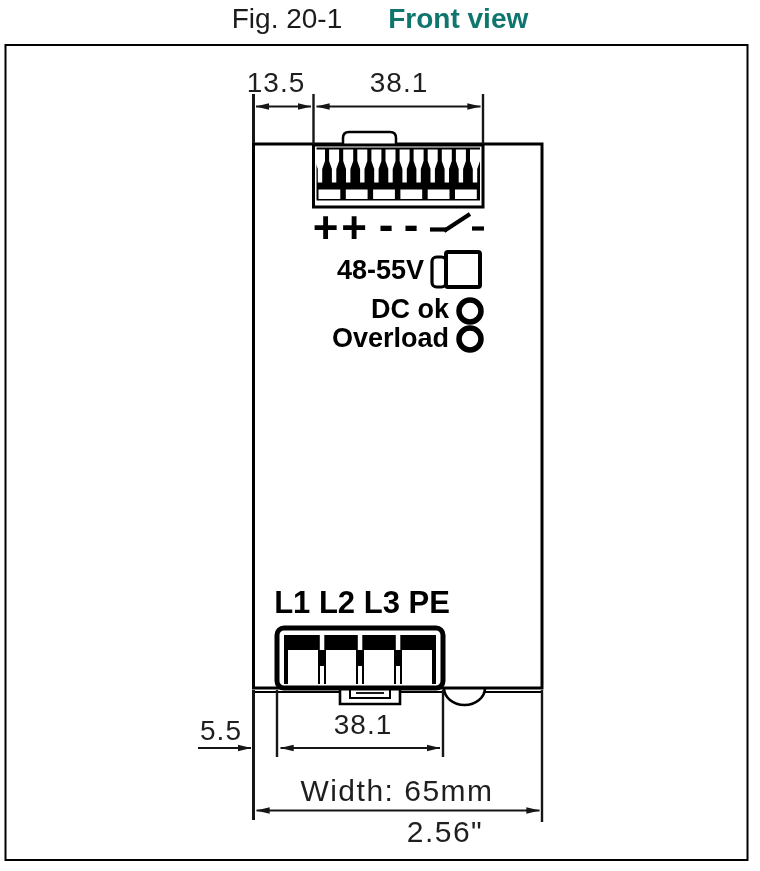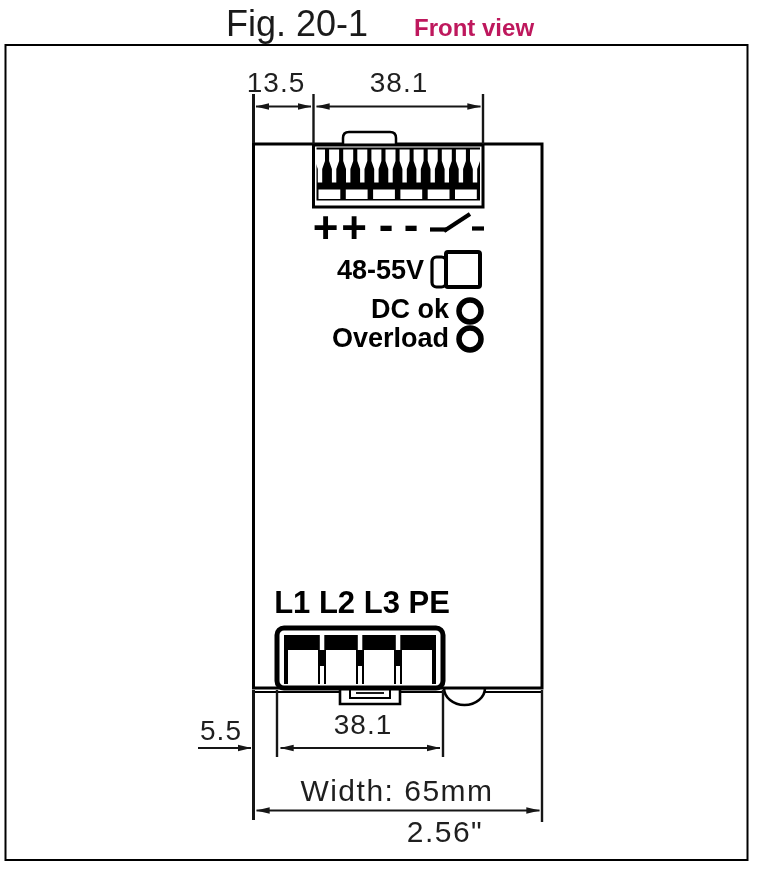--- a/index.html
+++ b/index.html
@@ -1,19 +1,19 @@
 <!DOCTYPE html>
 <html><head>
 <meta charset="utf-8">
 <style>
   html,body{margin:0;padding:0;background:#fff;width:760px;height:871px;overflow:hidden}
   .page{position:relative;width:760px;height:871px;font-family:"Liberation Sans",sans-serif;background:#fff}
   .title{position:absolute;top:3px;left:0;width:760px;text-align:center;color:#1a1a1a;white-space:nowrap}
-  .title .prefix{font-size:36px}
-  .title .main{font-size:24px;font-weight:700;margin-left:46px;color:#be185d}
+  .title .prefix{font-size:28px}
+  .title .main{font-size:28px;font-weight:700;margin-left:46px;color:#0f766e}
   svg{position:absolute;top:0;left:0}
   svg text{font-family:"Liberation Sans",sans-serif}
   .dim{font-size:28px;fill:#1f1f1f;letter-spacing:1px}
   .dim-lg{font-size:30px;fill:#1f1f1f;letter-spacing:1.5px}
   .lbl{font-size:27px;font-weight:700;fill:#000}
   .lbl-terms{font-size:31px;font-weight:700;fill:#000}
   .sym{font-size:44px;font-weight:700;fill:#000}
   .dimline{stroke:#161616;stroke-width:2}
   .extline{stroke:#161616}
 </style>

